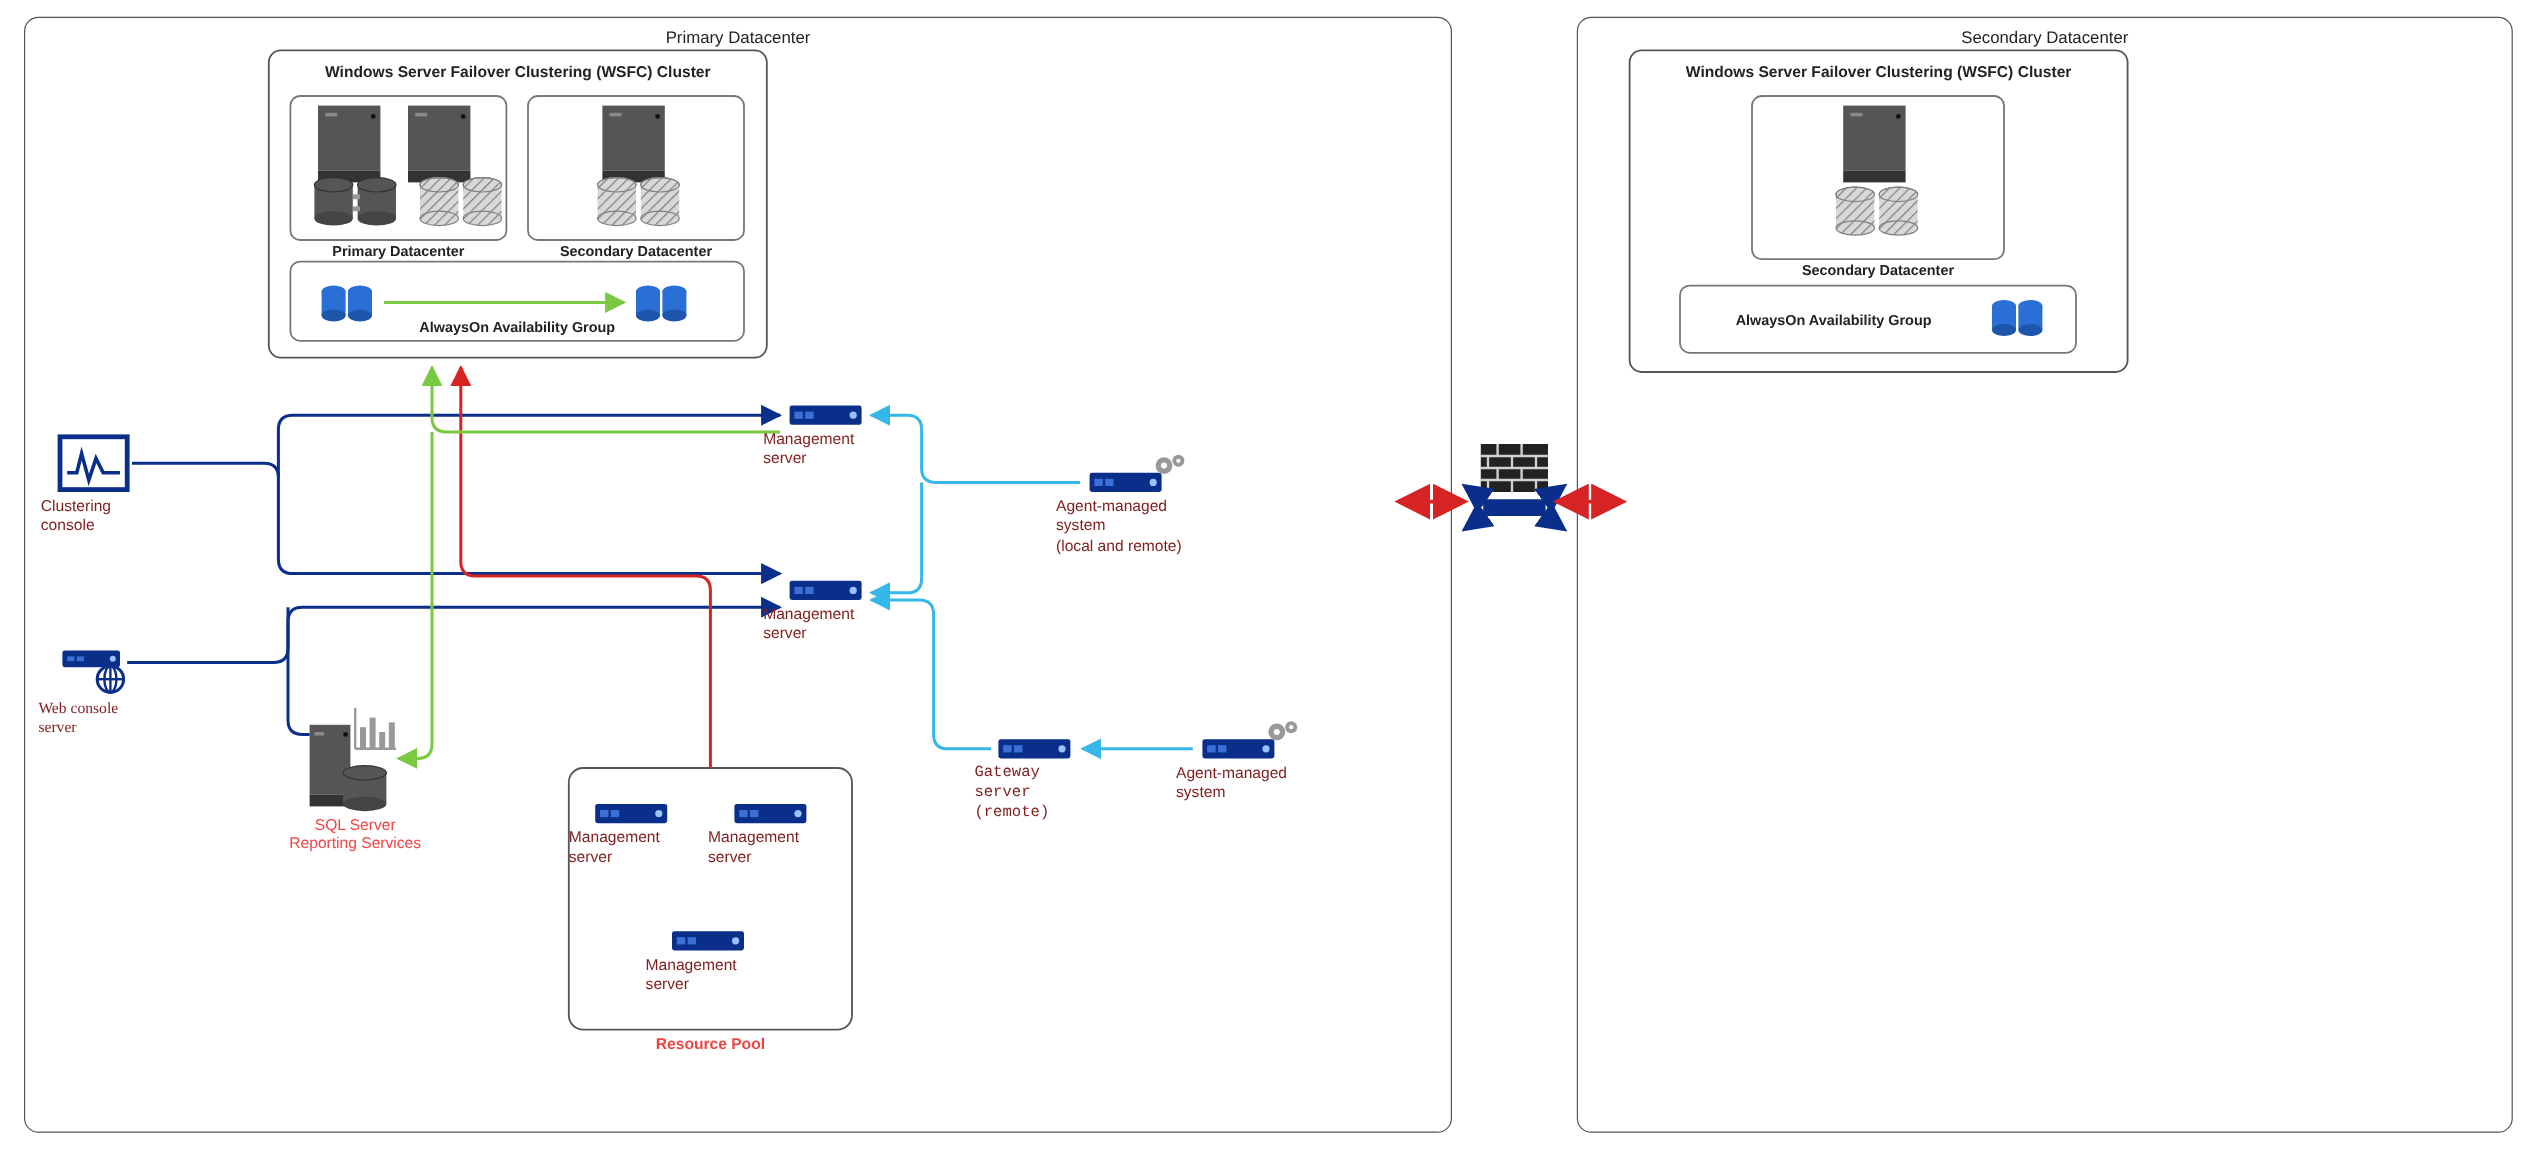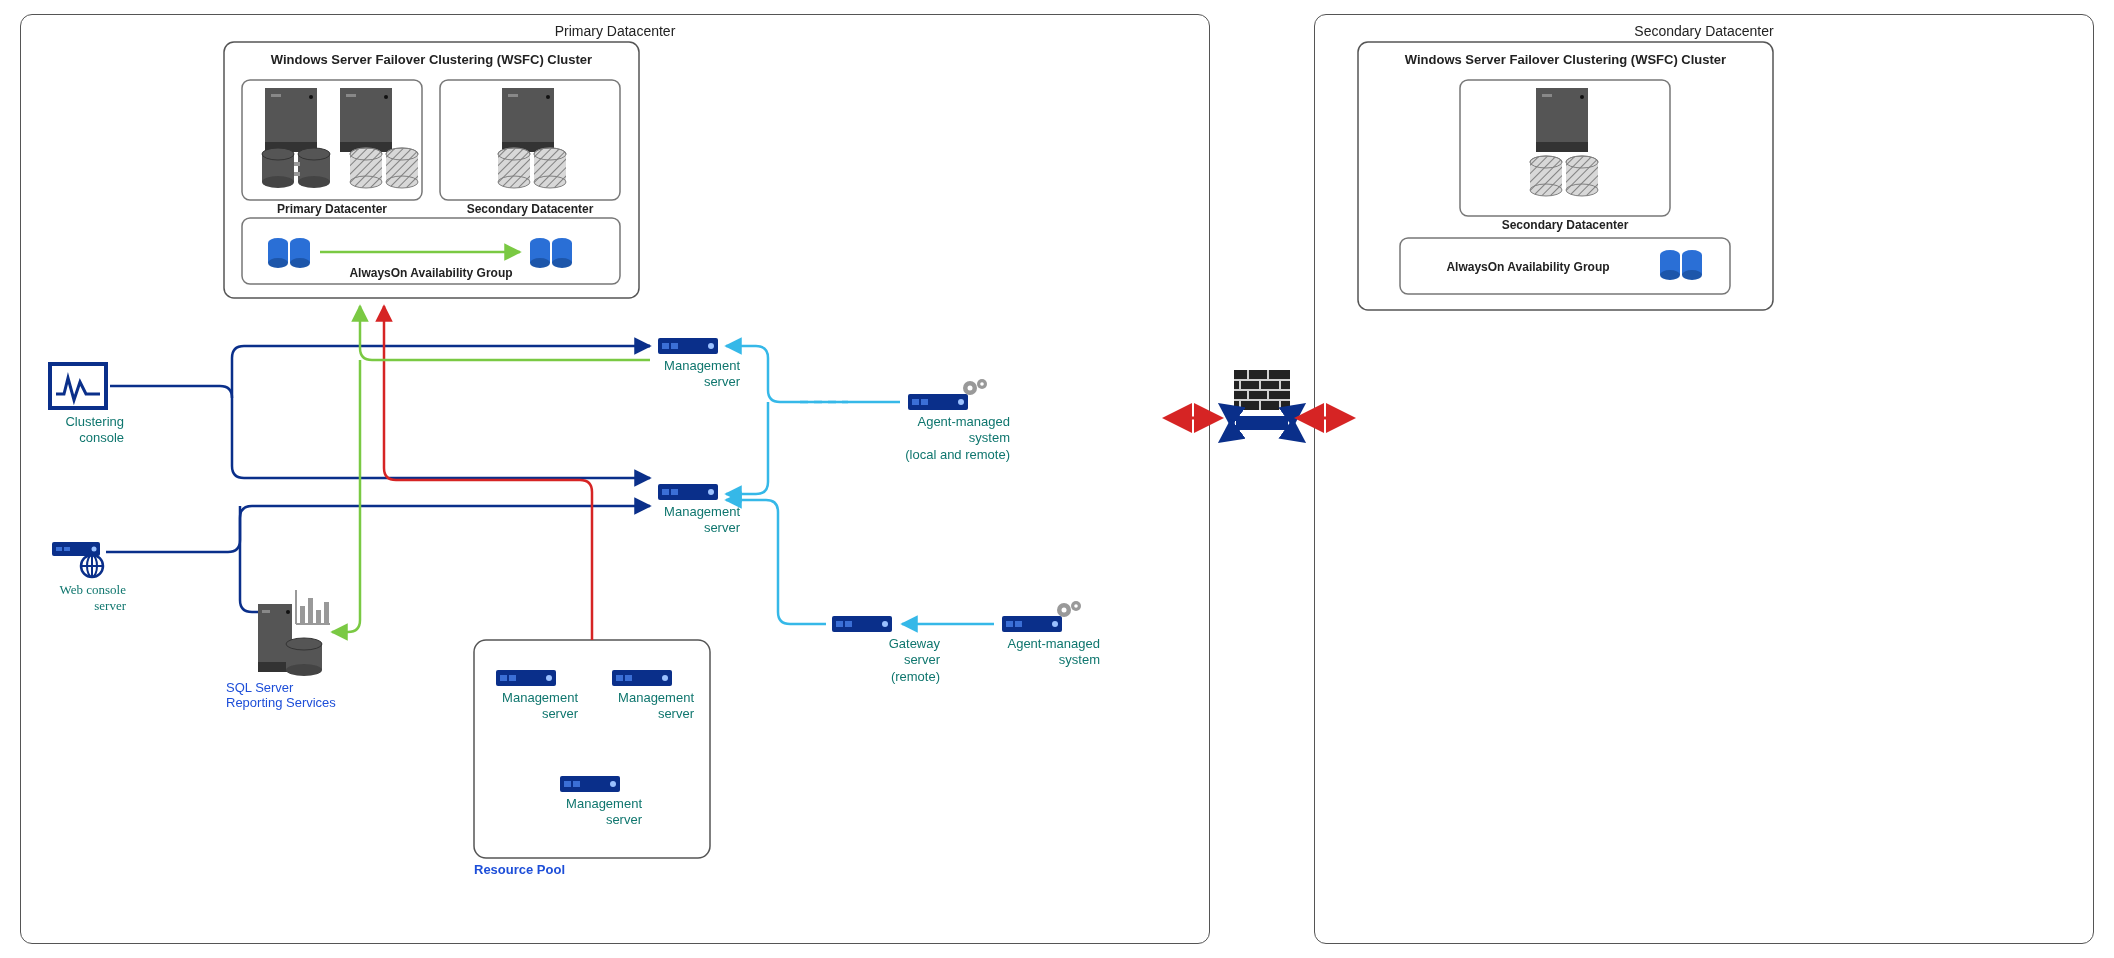--- a/index.html
+++ b/index.html
@@ -13,22 +13,22 @@
     position: relative;
   }
   .abs { position: absolute; }
   .datacenter {
     border: 1.5px solid #555;
     border-radius: 12px;
     background: #fff;
   }
   .dc-title { text-align: center; font-size: 14px; padding-top: 8px; }
   .label-center { text-align: center; font-size: 13px; color: #222; font-weight: bold; }
-  .blue-label { text-align: right; font-size: 13px; color: #0f766e; line-height: 1.25; }
-  .black-label { font-size: 13px; color: #1d4ed8; }
+  .blue-label { text-align: left; font-size: 13px; color: #7f1d1d; line-height: 1.25; }
+  .black-label { text-align: center; font-size: 13px; color: #ef4444; }
   svg.overlay { position: absolute; top: 0; left: 0; pointer-events: none; }
 </style>
 </head>
 <body>
 
 <div class="abs datacenter" style="left:20px; top:14px; width:1190px; height:930px;">
   <div class="dc-title">Primary Datacenter</div>
 </div>
 
 <div class="abs datacenter" style="left:1314px; top:14px; width:780px; height:930px;">
@@ -381,21 +381,21 @@
 Reporting Services</div>
 
 <div class="abs blue-label" style="left:636px; top:358px; width:104px; white-space:pre-line;">Management
 server</div>
 <div class="abs blue-label" style="left:636px; top:504px; width:104px; white-space:pre-line;">Management
 server</div>
 
 <div class="abs blue-label" style="left:880px; top:414px; width:130px; white-space:pre-line;">Agent-managed
 system
 (local and remote)</div>
-<div class="abs blue-label" style="left:840px; top:636px; width:100px; white-space:pre-line;">Gateway
+<div class="abs blue-label" style="left:812px; top:636px; width:100px; white-space:pre-line;font-family:Liberation Mono, monospace;">Gateway
 server
 (remote)</div>
 <div class="abs blue-label" style="left:980px; top:636px; width:120px; white-space:pre-line;">Agent-managed
 system</div>
 
 <div class="abs blue-label" style="left:474px; top:690px; width:104px; white-space:pre-line;">Management
 server</div>
 <div class="abs blue-label" style="left:590px; top:690px; width:104px; white-space:pre-line;">Management
 server</div>
 <div class="abs blue-label" style="left:538px; top:796px; width:104px; white-space:pre-line;">Management

